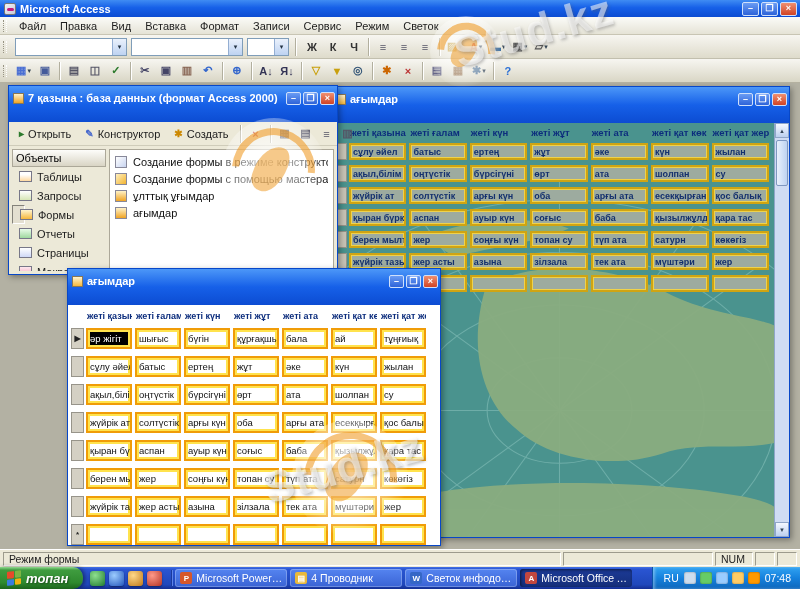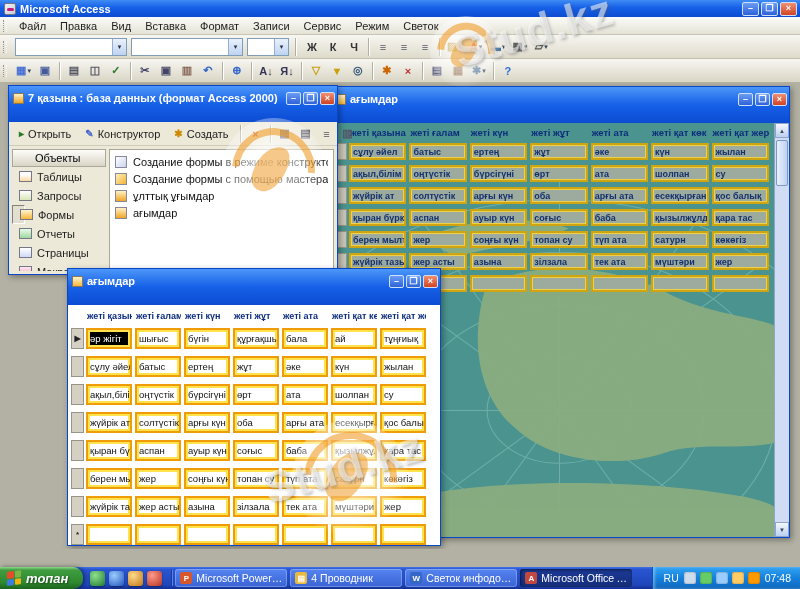--- a/index.html
+++ b/index.html
@@ -52,21 +52,21 @@
 
   
   #dbwin{left:8px;top:2px;width:330px;height:190px;z-index:25;}
   #db-toolbar{height:24px;flex:none;display:flex;align-items:center;gap:2px;padding:0 4px;border-bottom:1px solid #cfccba;}
   .db-btn{display:flex;align-items:center;gap:4px;height:19px;padding:0 5px;border:1px solid transparent;border-radius:2px;color:#1d1d1d;}
   .db-btn .bicon{font-size:10px;font-weight:bold;}
   #db-extra-icons{display:flex;align-items:center;gap:1px;}
   #db-body{flex:1;display:flex;gap:3px;padding:3px;min-height:0;}
   #db-objects{width:94px;flex:none;display:flex;flex-direction:column;overflow:hidden;}
   .obj-header{height:18px;flex:none;background:linear-gradient(#fdfdfa,#d9d5c5);border:1px solid #aca899;
-    display:flex;align-items:center;padding-left:22px;}
+    display:flex;align-items:center;padding-left:3px;}
   .obj-item{height:19px;flex:none;display:flex;align-items:center;gap:5px;padding-left:7px;color:#1d1d1d;}
   .obj-item.sel{background:#e3dfd0;border:1px solid;border-color:#84827a #fff #fff #84827a;}
   .obj-ico{width:13px;height:11px;flex:none;border:1px solid #778;background:#fff;}
   [data-name="table-icon"]{background:linear-gradient(#fff 30%,#ffd9a0);}
   [data-name="query-icon"]{background:linear-gradient(#fff,#d7e6b5);}
   [data-name="form-icon"]{background:linear-gradient(#fff4cf,#f6b73c);}
   [data-name="report-icon"]{background:linear-gradient(#e8fbe8,#9fd89f);}
   [data-name="page-icon"]{background:linear-gradient(#fff,#cfd8f6);}
   [data-name="macro-icon"]{background:linear-gradient(#ffe8ef,#f2a0bd);}
   [data-name="module-icon"]{background:linear-gradient(#efe8ff,#b9a0e8);}
@@ -663,20 +663,29 @@
               <div class="cell" data-name="empty-cell"></div>
               <div class="cell" data-name="empty-cell"></div>
               <div class="cell" data-name="empty-cell"></div>
             </div>
           </div>
       </div>
     </div>
 
   </div>
 
+  <div id="statusbar" data-name="status-bar">
+    <div class="sb" id="sb-left" data-name="status-mode">Режим формы</div>
+    <div id="sb-panels" data-name="status-panels">
+        <div class="sb" data-name="status-panel" style="width: 150px;"></div>
+        <div class="sb" data-name="status-panel" style="width: 38px;">NUM</div>
+        <div class="sb" data-name="status-panel" style="width: 20px;"></div>
+        <div class="sb" data-name="status-panel" style="width: 20px;"></div>
+      </div>
+  </div>
 
   <div id="taskbar" data-name="taskbar">
     <div id="start" data-name="start-button">
       <span class="flag" data-name="windows-flag-icon">
           <i></i>
           <i></i>
           <i></i>
           <i></i>
         </span>
       <span data-name="start-label">топан</span>

